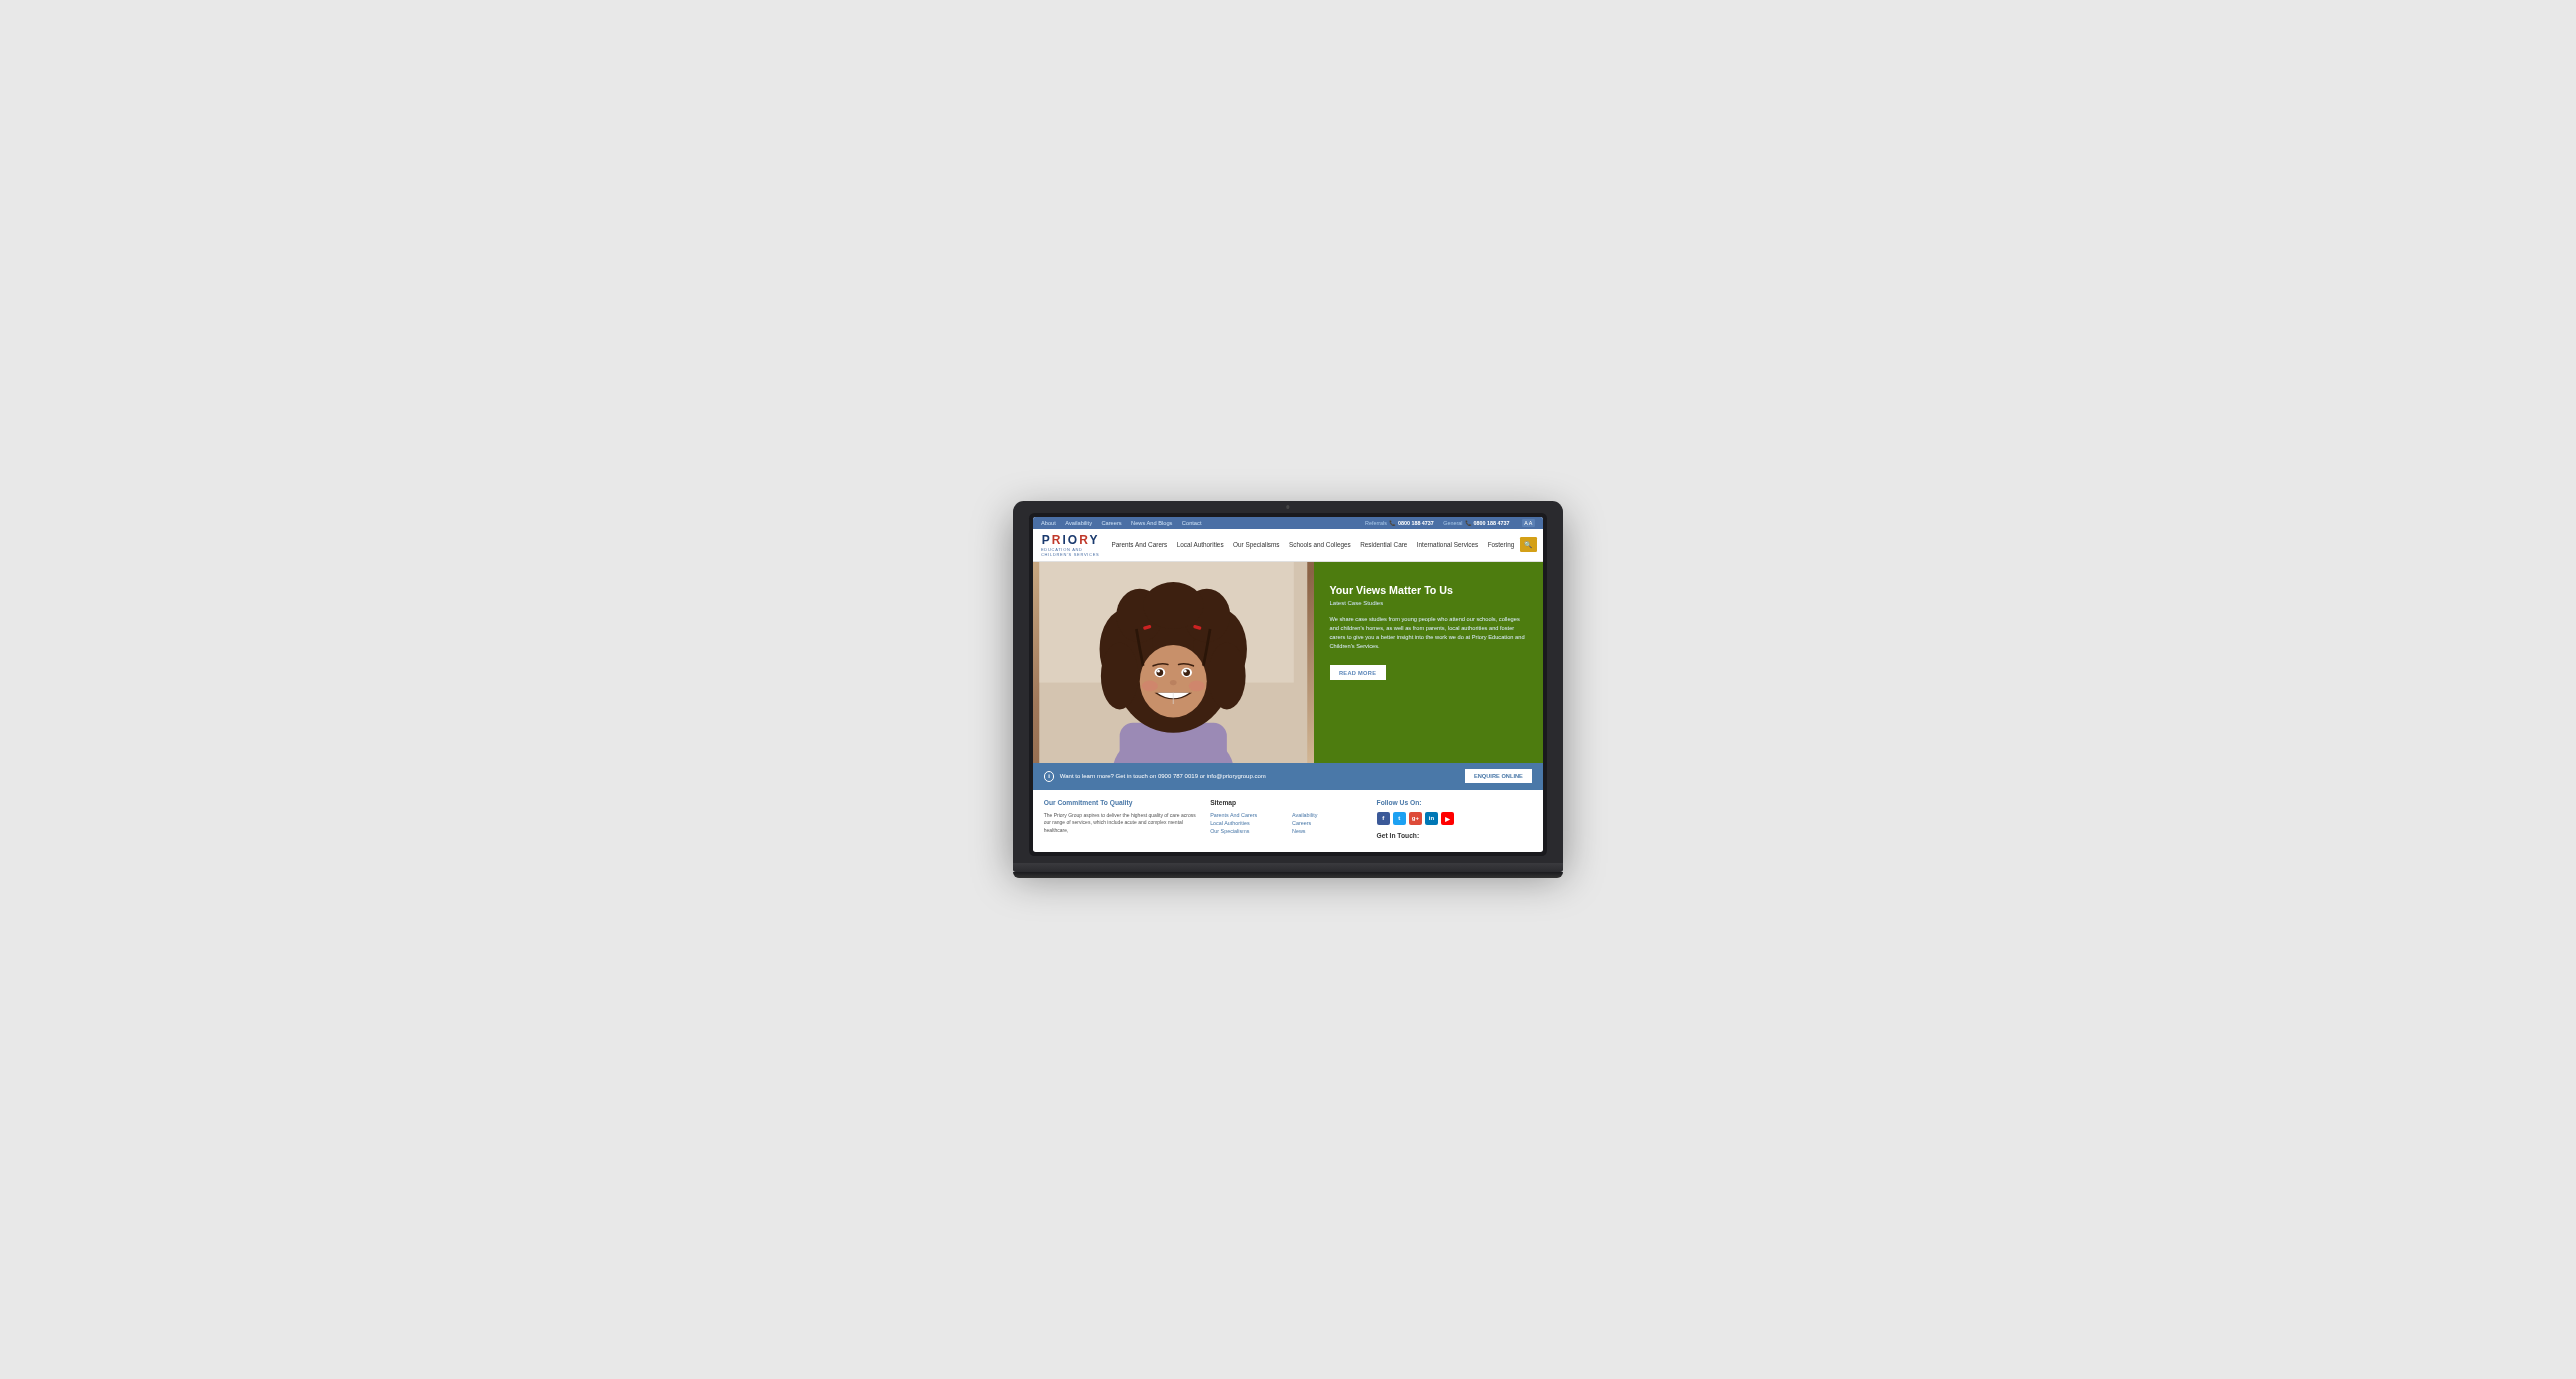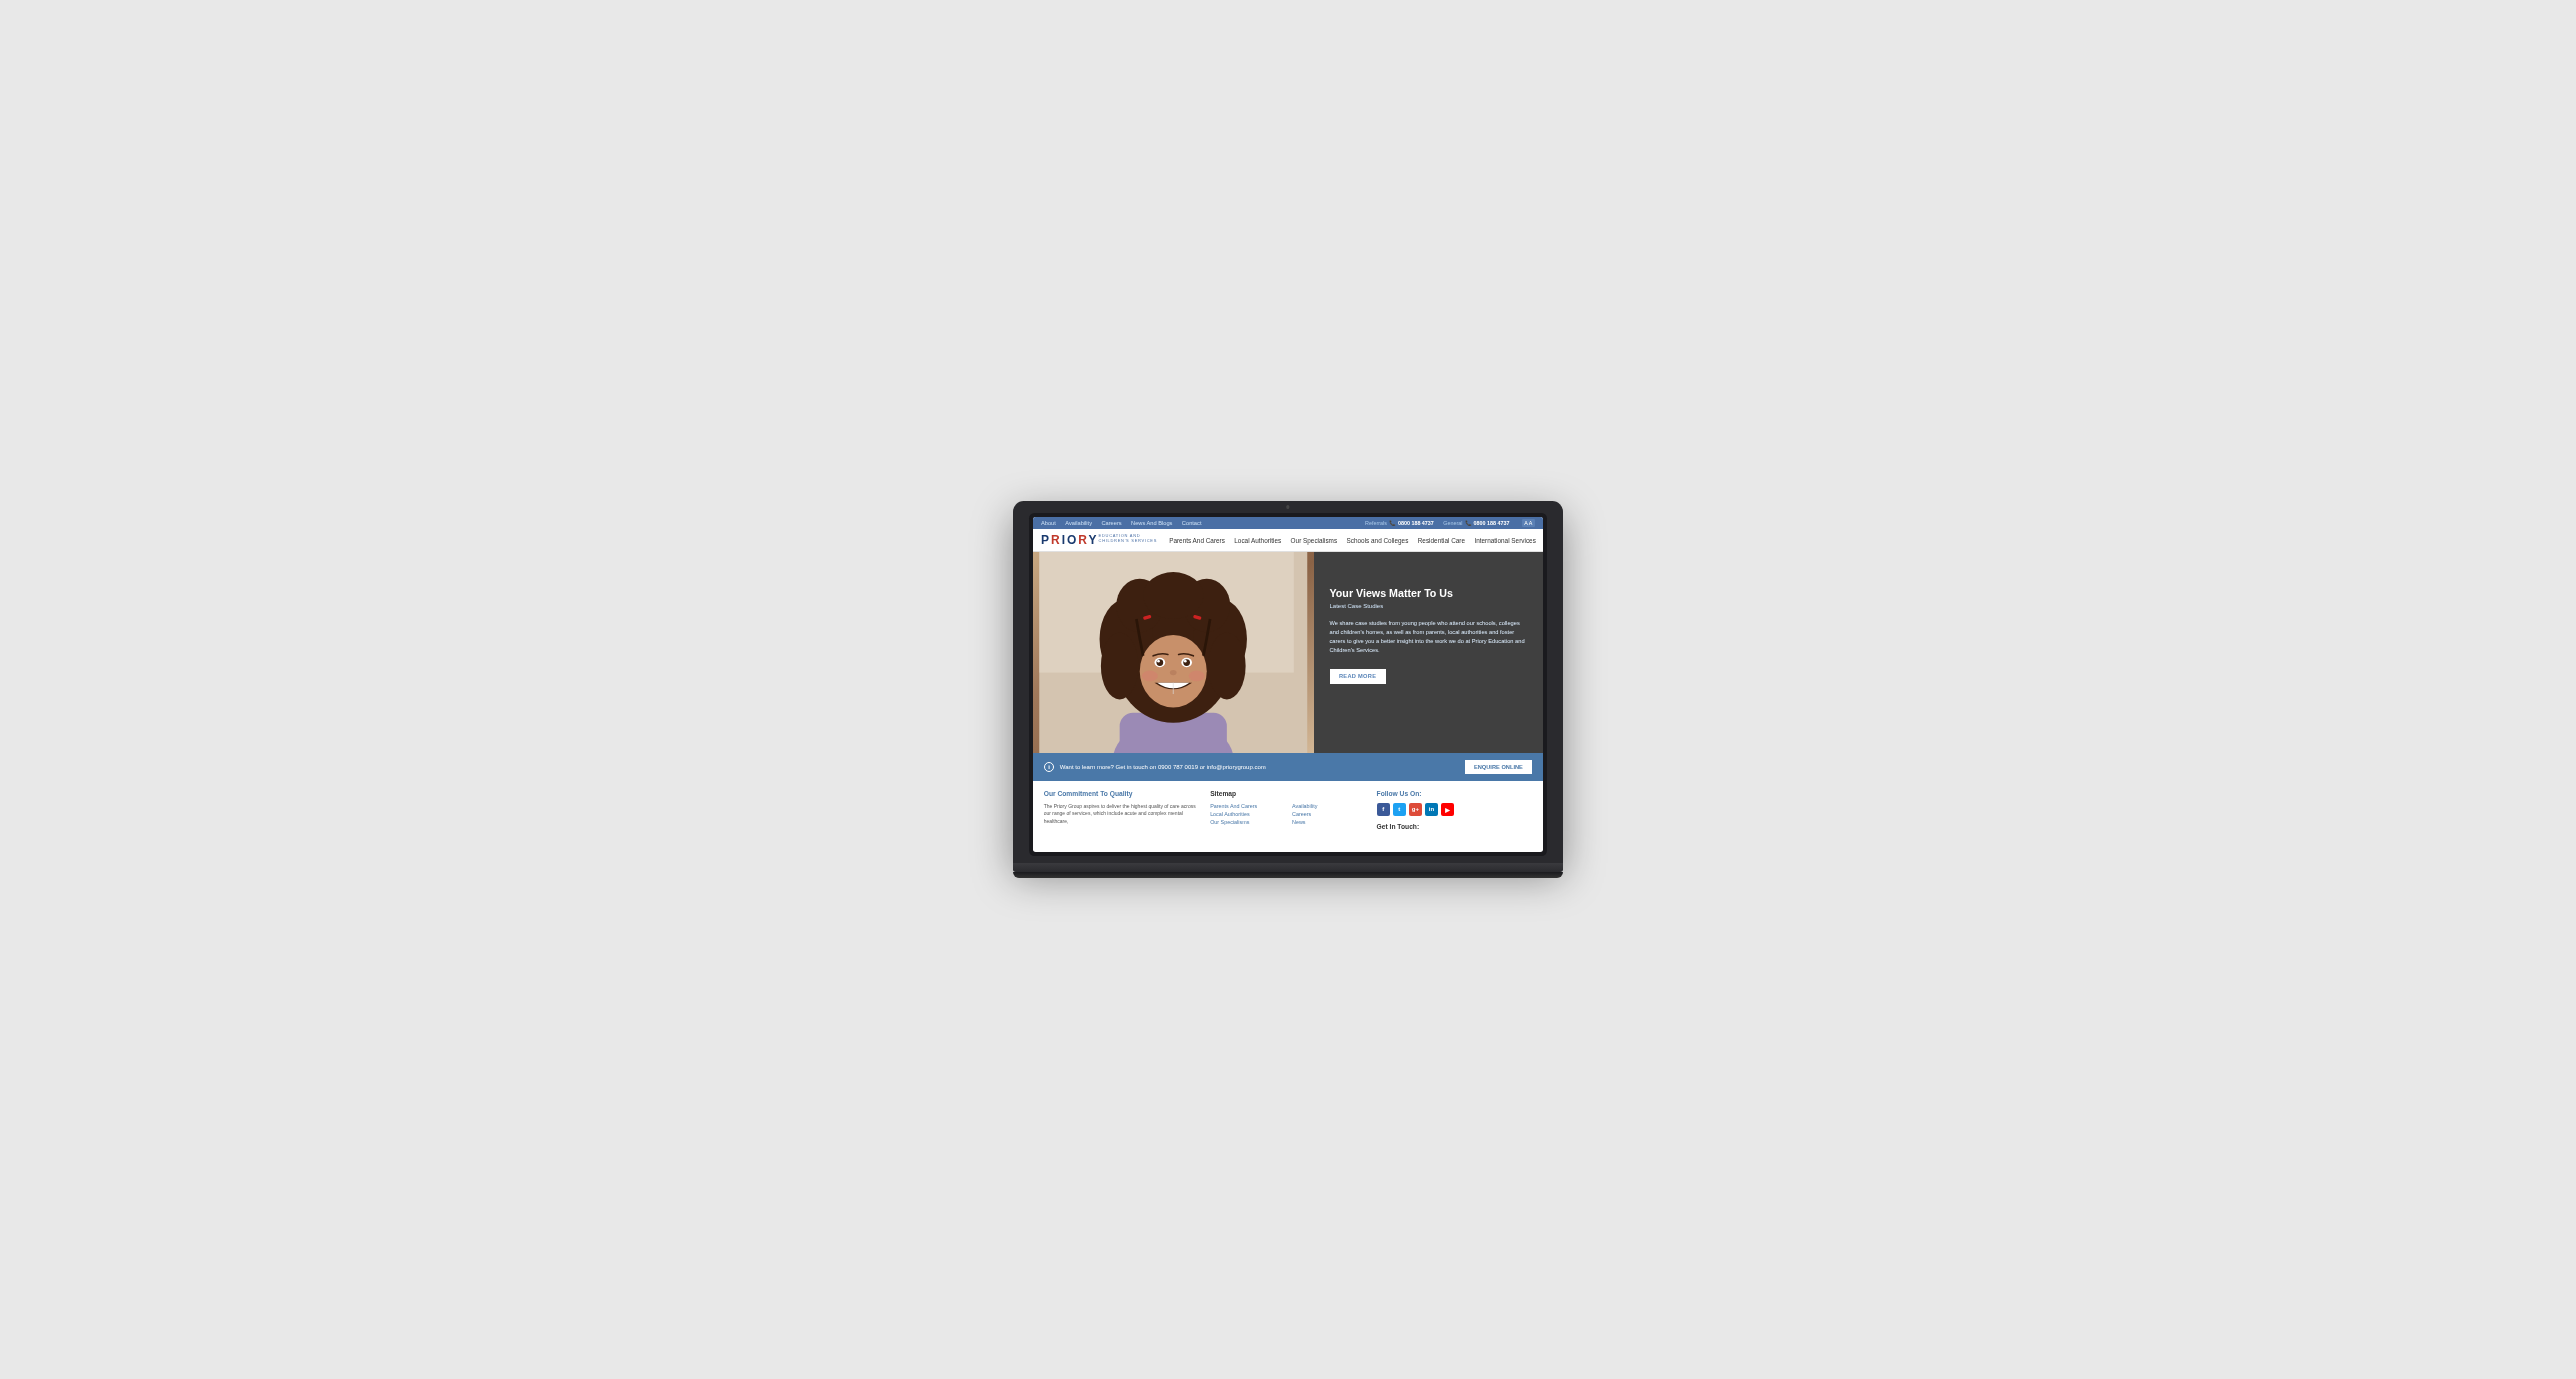--- a/index.html
+++ b/index.html
@@ -133,21 +133,22 @@
     .logo-area {
       display: flex;
       align-items: center;
       gap: 4px;
       flex-shrink: 0;
       margin-right: 6.7px;
     }
 
     .logo-text {
       display: flex;
-      flex-direction: row;
+      flex-direction: column;
+      align-items: flex-end;
     }
 
     .logo-priory {
       font-size: 12px;
       font-weight: bold;
       letter-spacing: 2px;
       color: #1a3a6e;
     }
 
     .logo-priory span.r-red {
@@ -212,22 +213,22 @@
     }
 
     
     .girl-svg {
       width: 100%;
       height: 100%;
     }
 
     .hero-content {
       width: 45%;
-      background: #404040;
-      padding: 35px 16px;
+      background: #4d7c0f;
+      padding: 22px 16px;
       color: #fff;
     }
 
     .hero-title {
       font-size: 10.7px;
       font-weight: bold;
       color: #fff;
       margin-bottom: 4px;
     }
 

